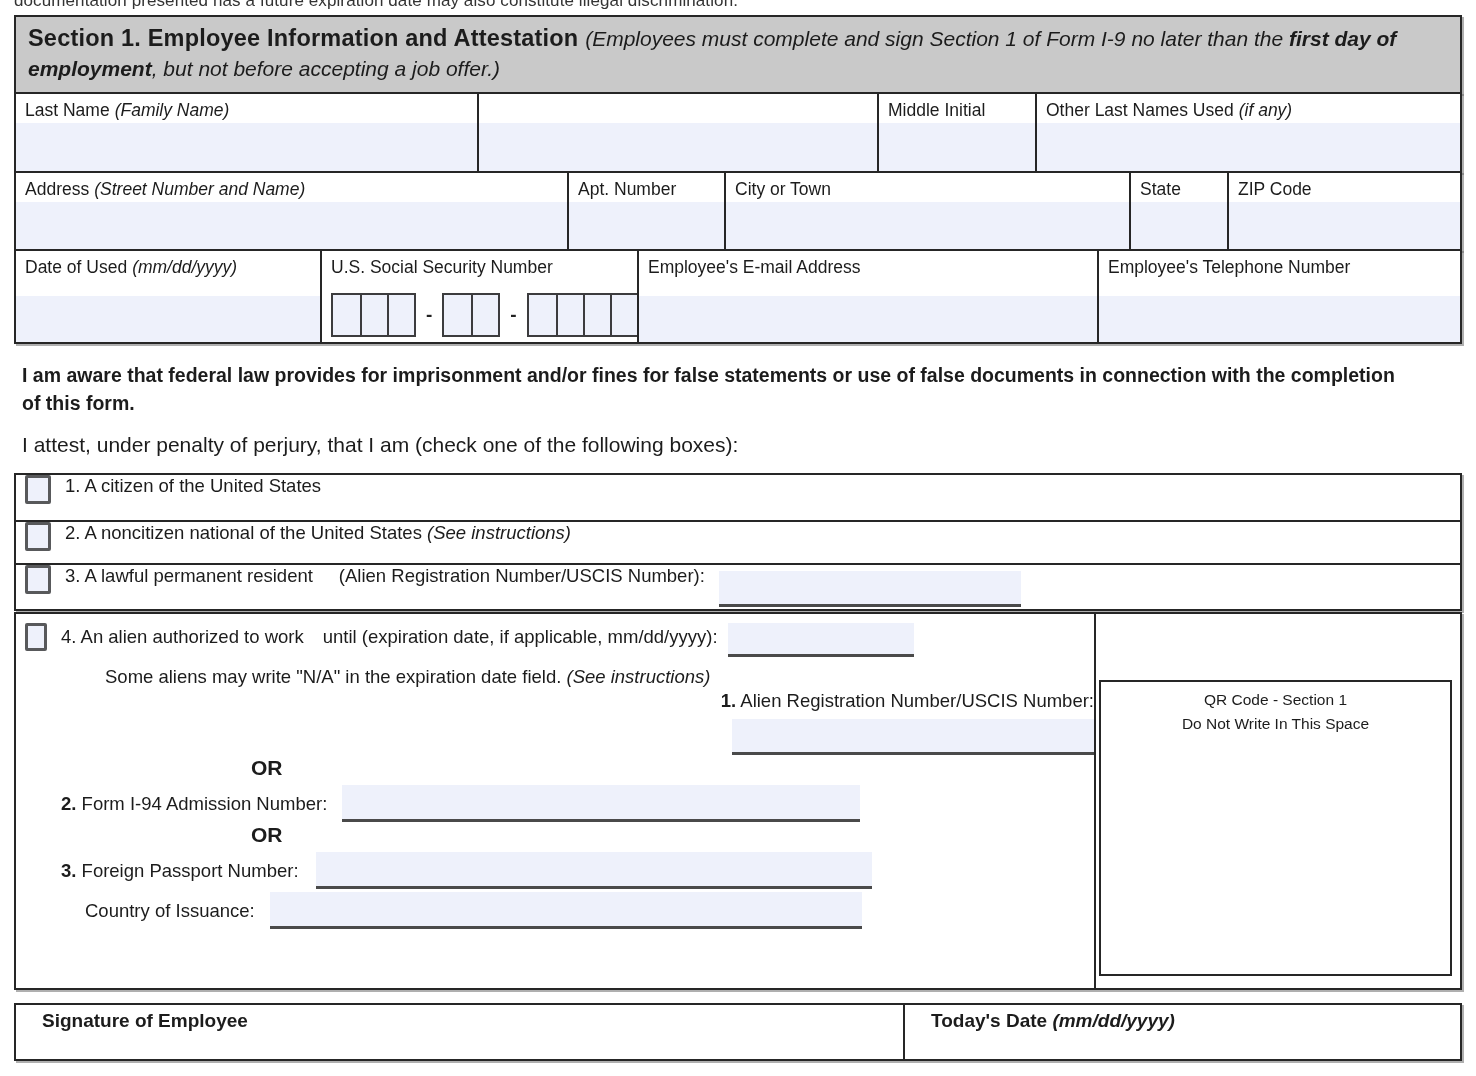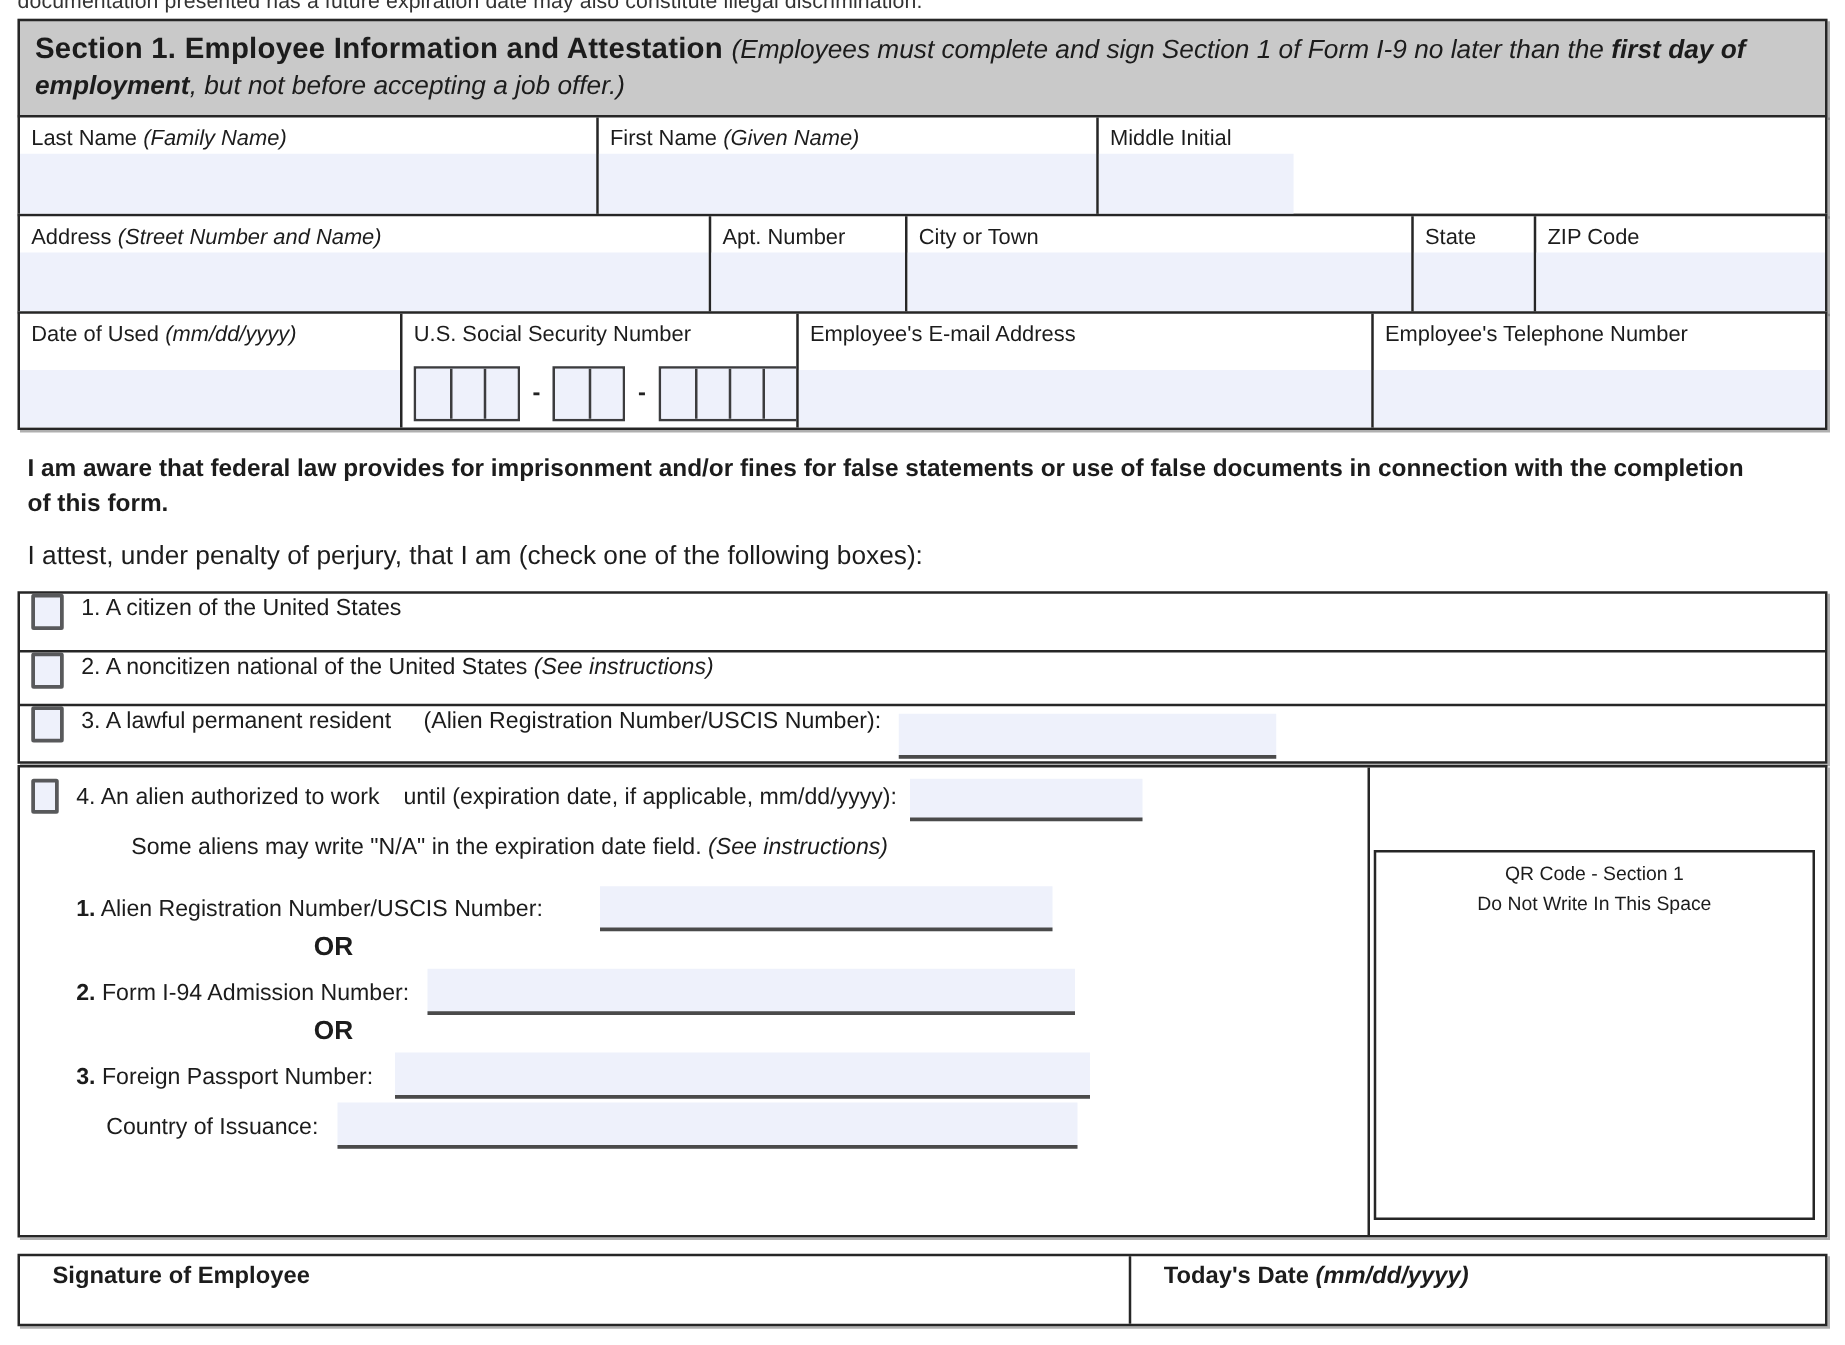--- a/index.html
+++ b/index.html
@@ -76,21 +76,21 @@
   .b4-opt { display:flex; align-items:flex-start; margin-top:4px; }
   .cbx4 { width:22px; height:28px; border:3px solid #58595b; border-radius:2px; background:#eef1fb; flex:none; }
   .b4-opt .t1 { margin-left:14px; font-size:18.5px; white-space:nowrap; padding-top:3px; }
   .b4-opt .t2 { margin-left:19px; font-size:18.5px; white-space:nowrap; padding-top:3px; }
   .u4 { width:186px; height:34px; margin-left:10px; }
   .b4-note { margin:9px 0 0 80px; font-size:18.5px; }
   .b4-intro { margin:23px 0 0 22px; font-style:italic; font-size:19.5px; line-height:1.58; }
   .doc-line { display:flex; align-items:flex-end; margin-left:36px; }
   .doc-label { font-size:18.5px; white-space:nowrap; margin-bottom:7px; }
   .doc-label b { font-weight:bold; }
-  .d1 { margin-top:21px; } .ud1 { width:362px; height:36px; margin-left:46px; }
+  .d1 { margin-top:2px;flex-direction:column; } .ud1 { width:362px; height:36px; margin-left:46px; }
   .ud2 { width:518px; height:37px; margin-left:15px; }
   .ud3 { width:556px; height:37px; margin-left:17px; }
   .dcountry { margin-left:60px; margin-top:3px; } .ud4 { width:592px; height:37px; margin-left:15px; }
   .or-line { margin:1px 0 0 226px; font-weight:bold; font-size:21px; height:29px; }
 
   
   .sig-tbl { margin-top:13px; display:flex; height:58px; }
   .sig-cell { padding:5px 26px 0; font-size:19px;font-weight:bold; }
   .sig-cell.left { width:887px; }
   .sig-cell.right { flex:1; border-left:2px solid #262626; }
@@ -108,25 +108,28 @@
     <span class="sec-title">Section 1. Employee Information and Attestation </span><span class="sec-sub"><span>(Employees must complete and sign Section 1 of Form I-9 no later than the </span><b>first day of employment</b><span>, but not before accepting a job offer.)</span></span>
   </div>
 
   <div class="tbl stack">
     <div class="frow">
       <div class="fcell r1" style="width:461px;">
         <div class="flabel"><span>Last Name</span><span class="fhint">(Family Name)</span></div>
         <div class="finput"></div>
       </div>
       <div class="fcell r1" style="width:400px;">
-        <div class="flabel"><span>First Name</span><span class="fhint">(Given Name)</span></div>
         <div class="finput"></div>
       </div>
       <div class="fcell r1" style="width:158px;">
         <div class="flabel"><span>Middle Initial</span></div>
+        <div class="finput"></div>
+      </div>
+      <div class="fcell r1" style="flex:1;">
+        <div class="flabel"><span>Other Last Names Used</span><span class="fhint">(if any)</span></div>
         <div class="finput"></div>
       </div>
     </div>
   </div>
 
   <div class="tbl stack">
     <div class="frow">
       <div class="fcell r2" style="width:551px;">
         <div class="flabel"><span>Address</span><span class="fhint">(Street Number and Name)</span></div>
         <div class="finput"></div>

